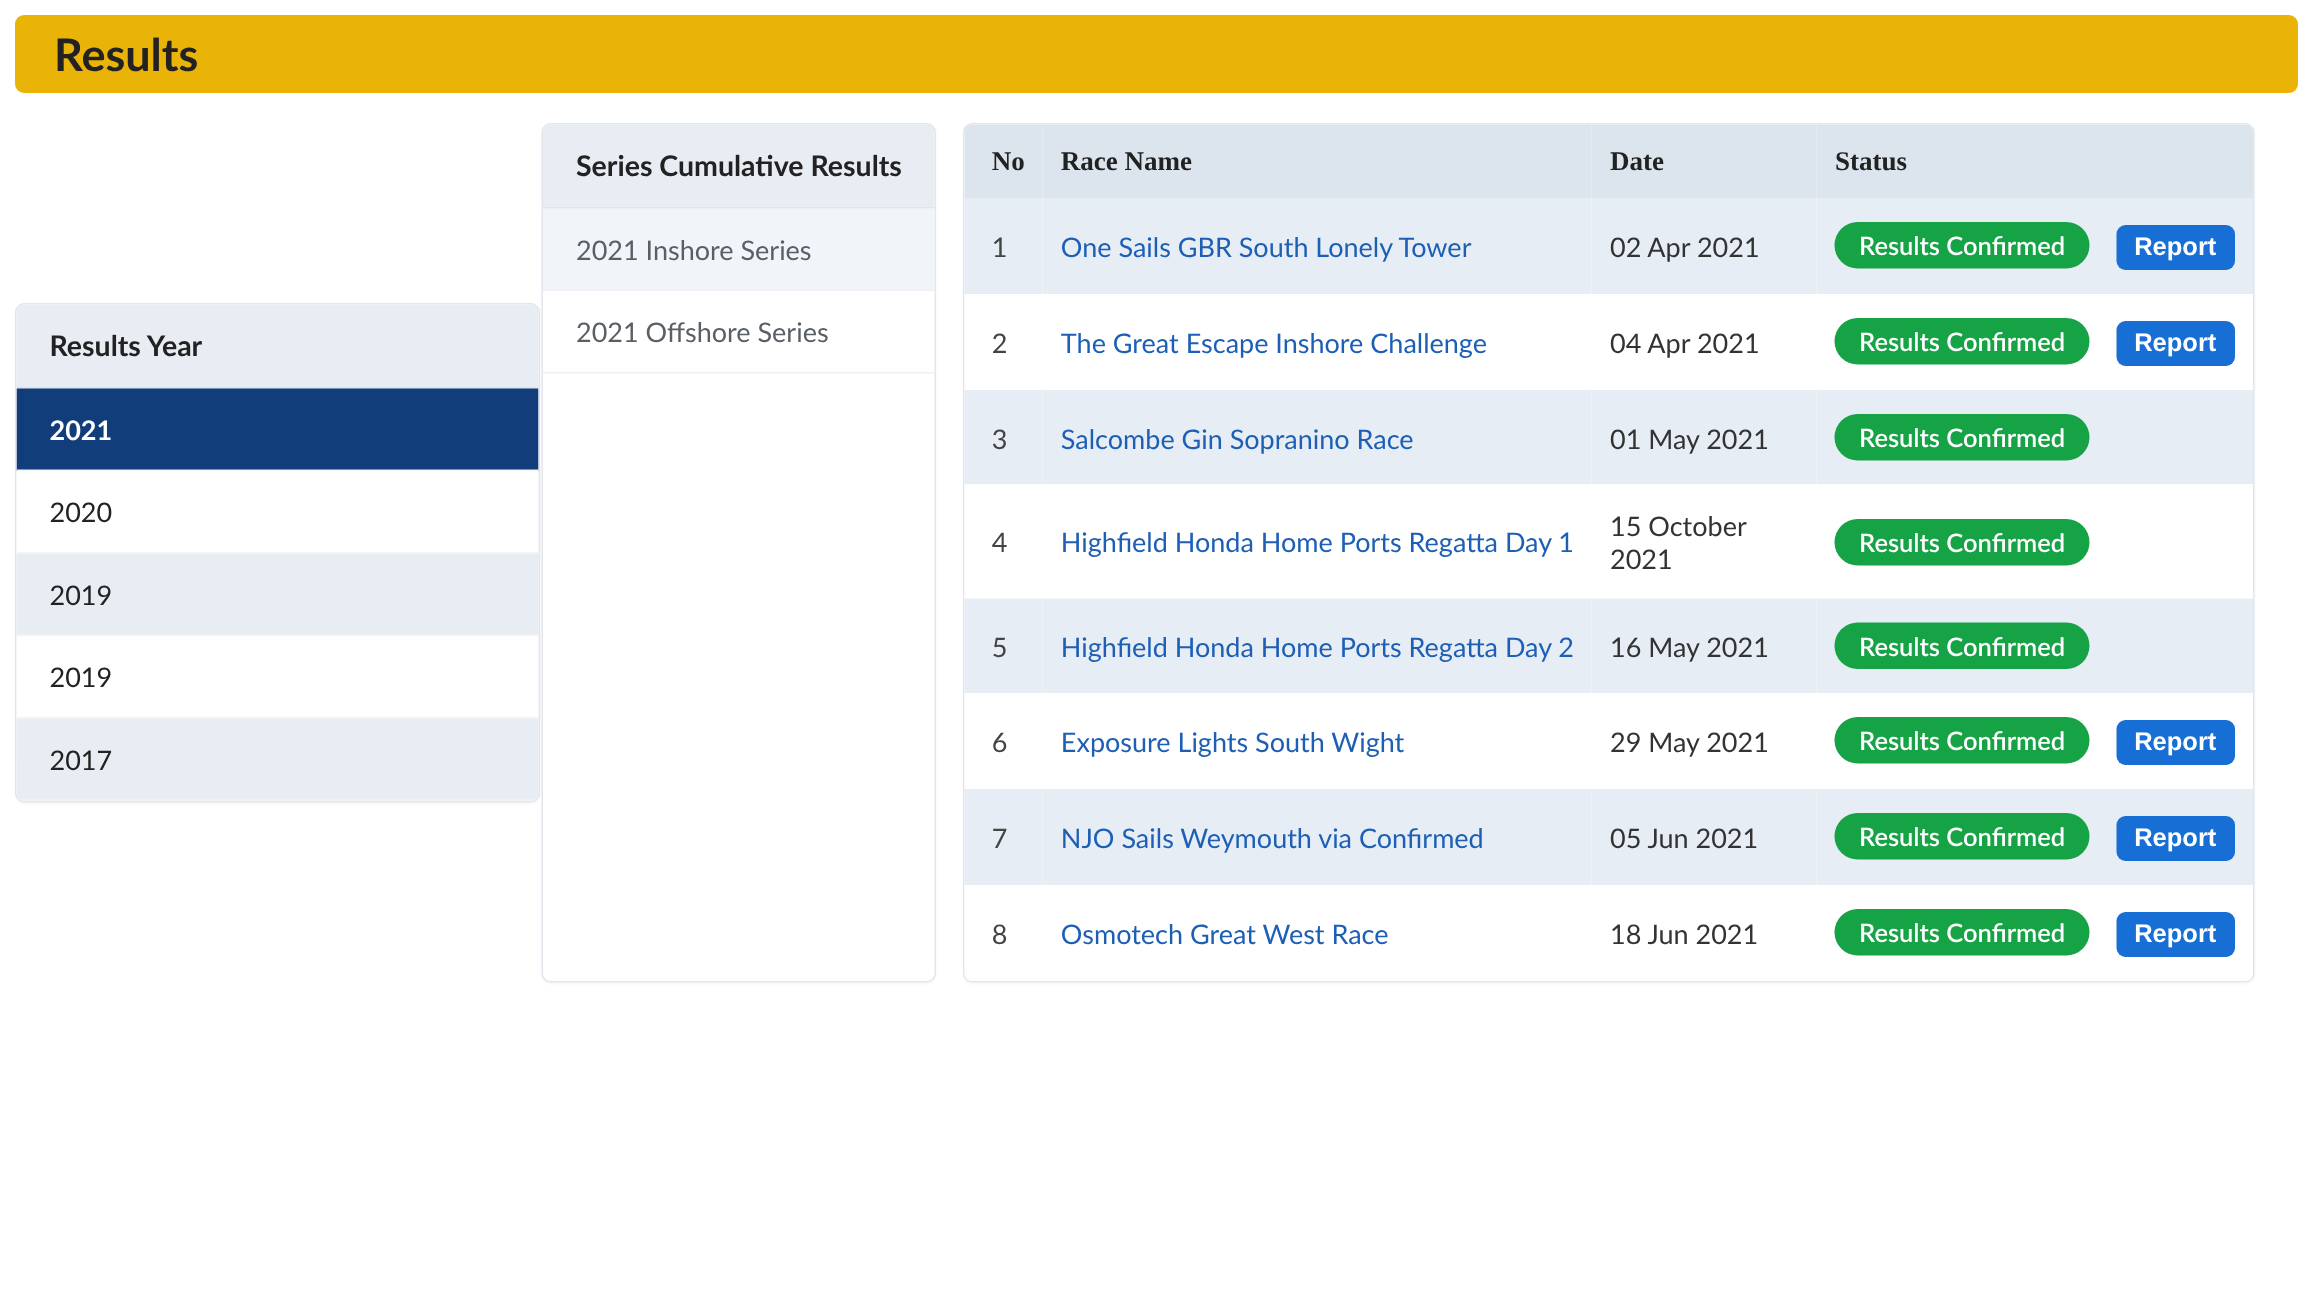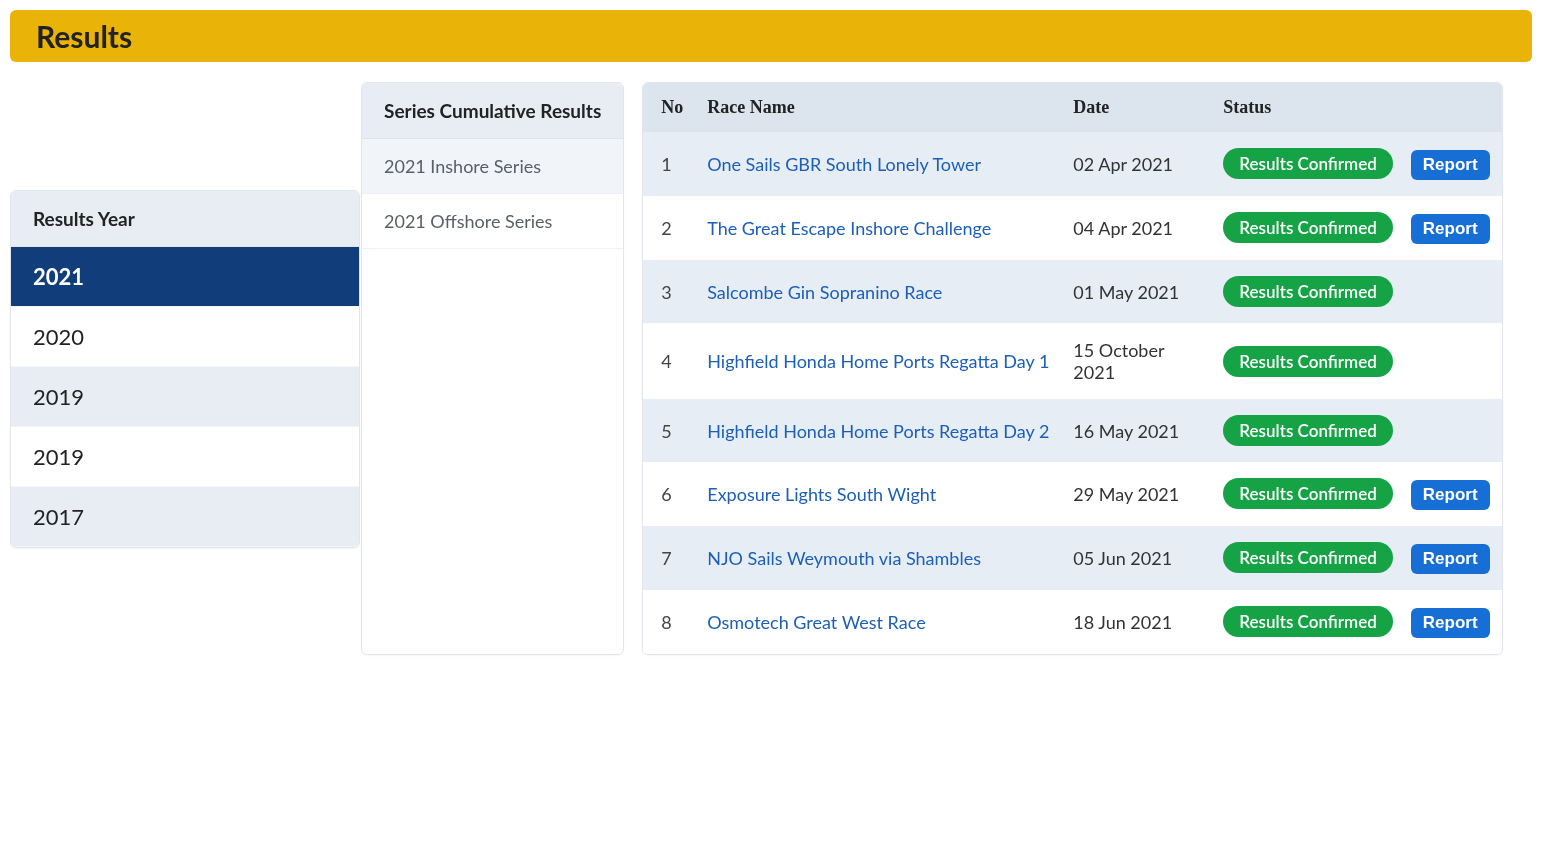--- a/index.html
+++ b/index.html
@@ -37,21 +37,21 @@
   .sidebar-header {
     background: #e8edf3;
     padding: 16px 22px;
     font-weight: 700;
     font-size: 19px;
     color: #222;
     border-bottom: 1px solid #e0e4ea;
   }
   .sidebar-item {
     padding: 16px 22px;
-    font-size: 22px;
+    font-size: 18px;
     cursor: pointer;
     background: #fff;
     color: #222;
     border-bottom: 1px solid #f2f4f7;
   }
   .sidebar-item.active {
     background: #113d7a;
     color: #fff;
     font-weight: 700;
   }
@@ -212,21 +212,21 @@
               <td class="col-status"><span class="badge-green">Results Confirmed</span></td>
             </tr>
             <tr>
               <td>6</td>
               <td><a class="race-link">Exposure Lights South Wight</a></td>
               <td class="col-date">29 May 2021</td>
               <td class="col-status"><span class="badge-green">Results Confirmed</span><button class="btn-report">Report</button></td>
             </tr>
             <tr>
               <td>7</td>
-              <td><a class="race-link">NJO Sails Weymouth via Shambles</a></td>
+              <td><a class="race-link">NJO Sails Weymouth via Confirmed</a></td>
               <td class="col-date">05 Jun 2021</td>
               <td class="col-status"><span class="badge-green">Results Confirmed</span><button class="btn-report">Report</button></td>
             </tr>
             <tr>
               <td>8</td>
               <td><a class="race-link">Osmotech Great West Race</a></td>
               <td class="col-date">18 Jun 2021</td>
               <td class="col-status"><span class="badge-green">Results Confirmed</span><button class="btn-report">Report</button></td>
             </tr>
           </tbody>

